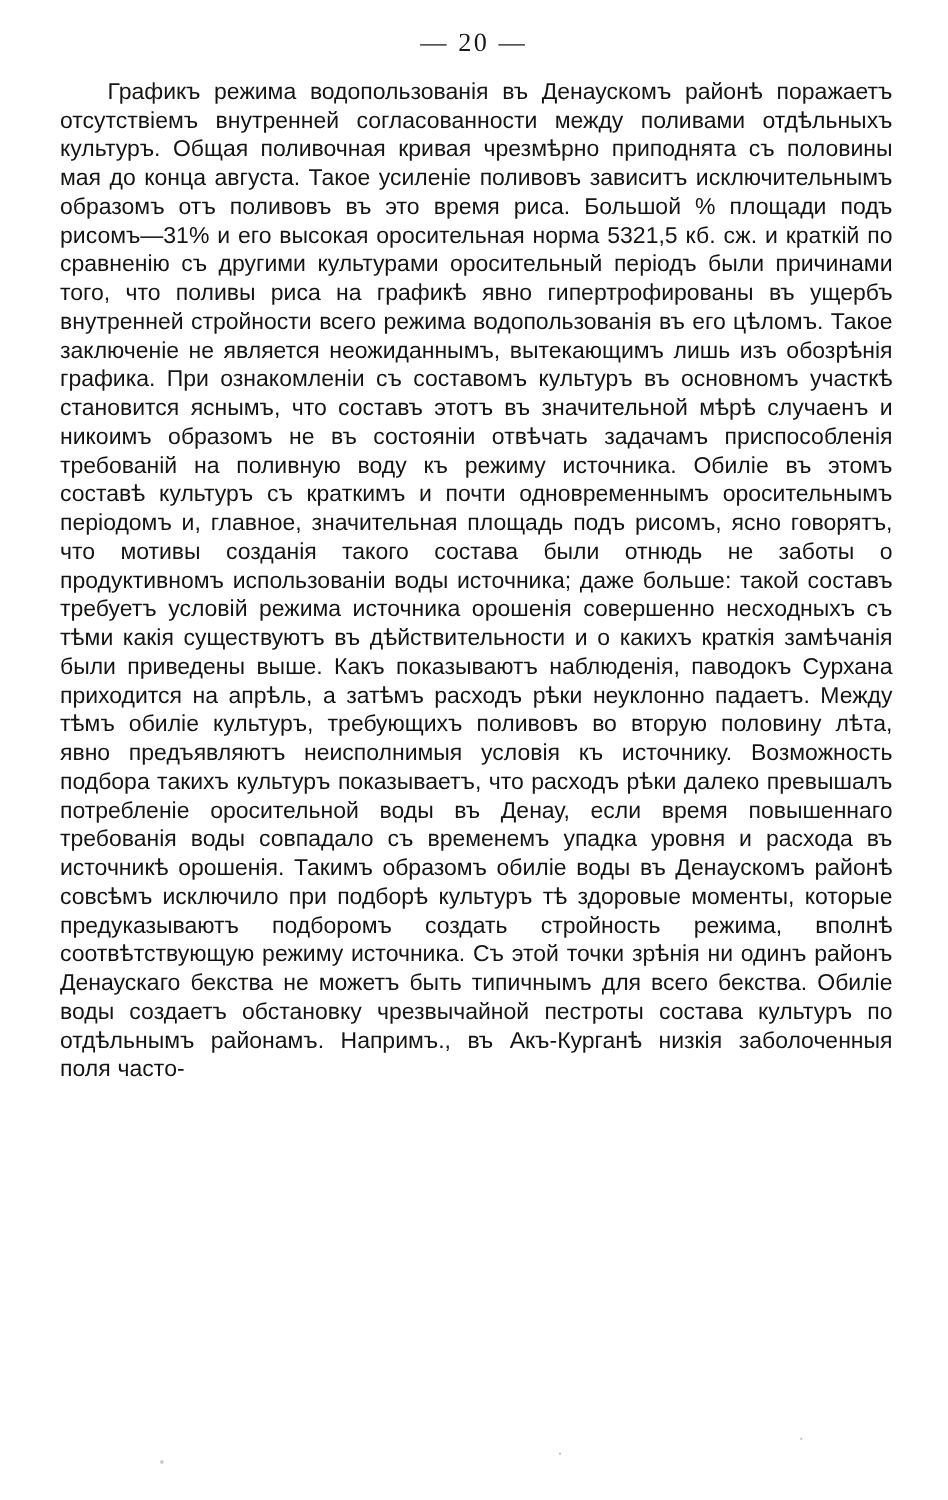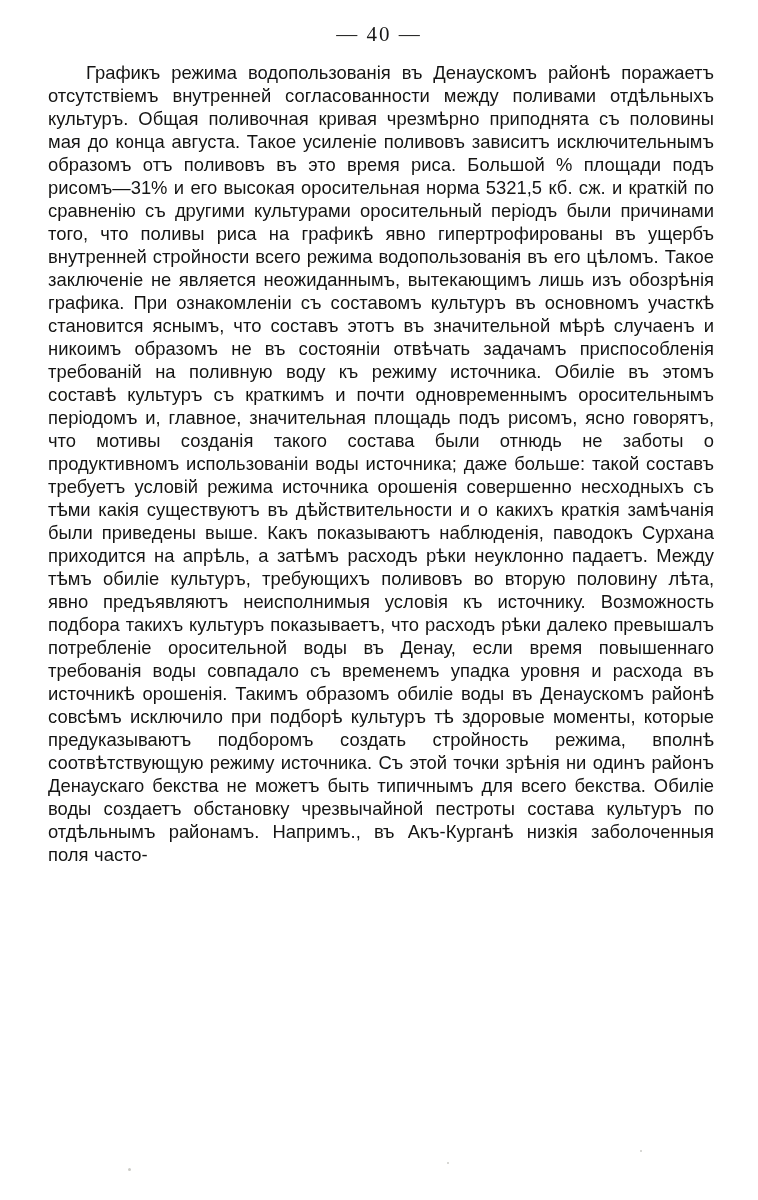--- a/index.html
+++ b/index.html
@@ -50,21 +50,21 @@
     background: #9a9a95;
     border-radius: 50%;
     opacity: .55;
   }
 </style>
 </head>
 <body>
 
 <div class="page ink">
 
-  <div class="page-number">— 40 —</div>
+  <div class="page-number">— 20 —</div>
 
   <div class="body-text">
     <p>Графикъ режима водопользованія въ Денаускомъ районѣ поражаетъ отсутствіемъ внутренней согласованности между поливами отдѣльныхъ культуръ. Общая поливочная кривая чрезмѣрно приподнята съ половины мая до конца августа. Такое усиленіе поливовъ зависитъ исключительнымъ образомъ отъ поливовъ въ это время риса. Большой % площади подъ рисомъ—31% и его высокая оросительная норма 5321,5 кб. сж. и краткій по сравненію съ другими культурами оросительный періодъ были причинами того, что поливы риса на графикѣ явно гипертрофированы въ ущербъ внутренней стройности всего режима водопользованія въ его цѣломъ. Такое заключеніе не является неожиданнымъ, вытекающимъ лишь изъ обозрѣнія графика. При ознакомленіи съ составомъ культуръ въ основномъ участкѣ становится яснымъ, что составъ этотъ въ значительной мѣрѣ случаенъ и никоимъ образомъ не въ состояніи отвѣчать задачамъ приспособленія требованій на поливную воду къ режиму источника. Обиліе въ этомъ составѣ культуръ съ краткимъ и почти одновременнымъ оросительнымъ періодомъ и, главное, значительная площадь подъ рисомъ, ясно говорятъ, что мотивы созданія такого состава были отнюдь не заботы о продуктивномъ использованіи воды источника; даже больше: такой составъ требуетъ условій режима источника орошенія совершенно несходныхъ съ тѣми какія существуютъ въ дѣйствительности и о какихъ краткія замѣчанія были приведены выше. Какъ показываютъ наблюденія, паводокъ Сурхана приходится на апрѣль, а затѣмъ расходъ рѣки неуклонно падаетъ. Между тѣмъ обиліе культуръ, требующихъ поливовъ во вторую половину лѣта, явно предъявляютъ неисполнимыя условія къ источнику. Возможность подбора такихъ культуръ показываетъ, что расходъ рѣки далеко превышалъ потребленіе оросительной воды въ Денау, если время повышеннаго требованія воды совпадало съ временемъ упадка уровня и расхода въ источникѣ орошенія. Такимъ образомъ обиліе воды въ Денаускомъ районѣ совсѣмъ исключило при подборѣ культуръ тѣ здоровые моменты, которые предуказываютъ подборомъ создать стройность режима, вполнѣ соотвѣтствующую режиму источника. Съ этой точки зрѣнія ни одинъ районъ Денаускаго бекства не можетъ быть типичнымъ для всего бекства. Обиліе воды создаетъ обстановку чрезвычайной пестроты состава культуръ по отдѣльнымъ районамъ. Напримъ., въ Акъ-Курганѣ низкія заболоченныя поля часто-</p>
   </div>
 
   <span class="speck" style="left:128px;top:1168px;width:3px;height:3px;"></span>
   <span class="speck" style="left:447px;top:1162px;width:2px;height:2px;"></span>
   <span class="speck" style="left:640px;top:1150px;width:2px;height:2px;"></span>
 </div>
 

